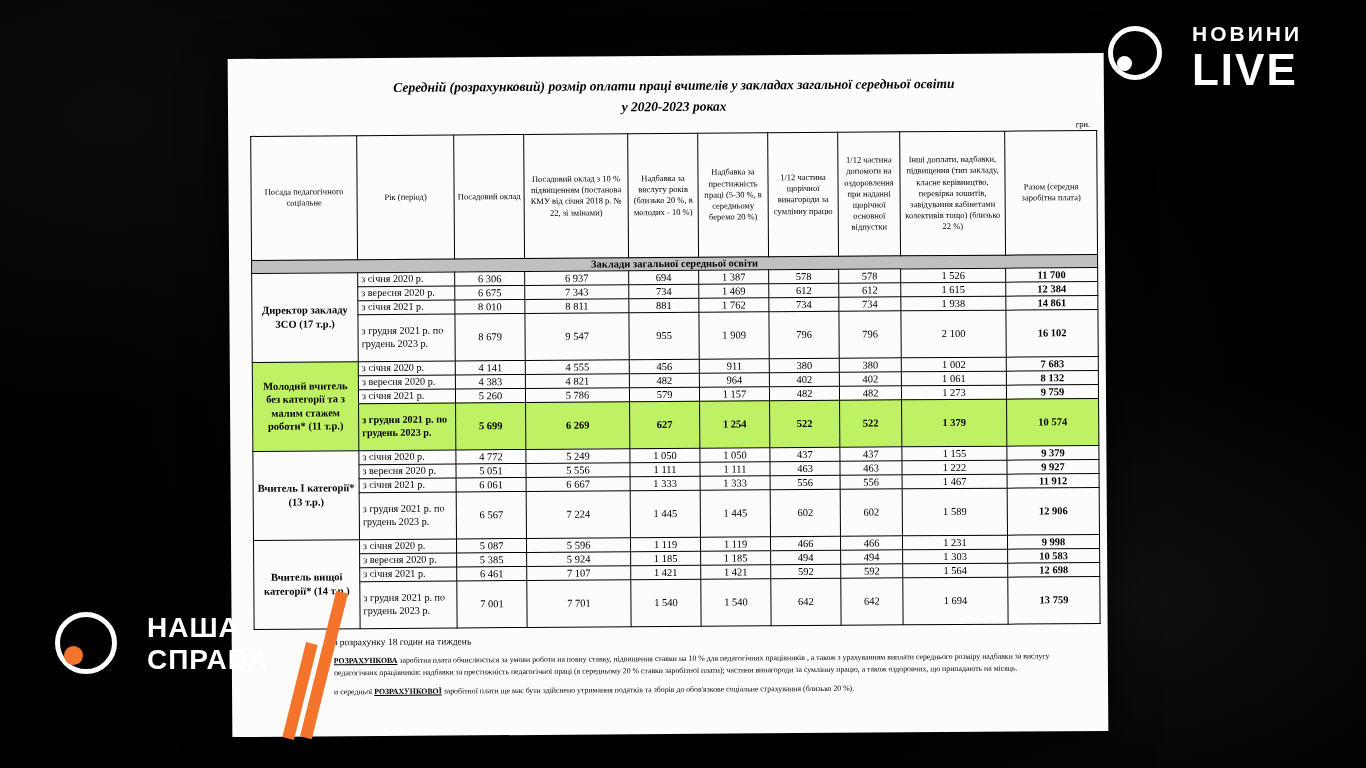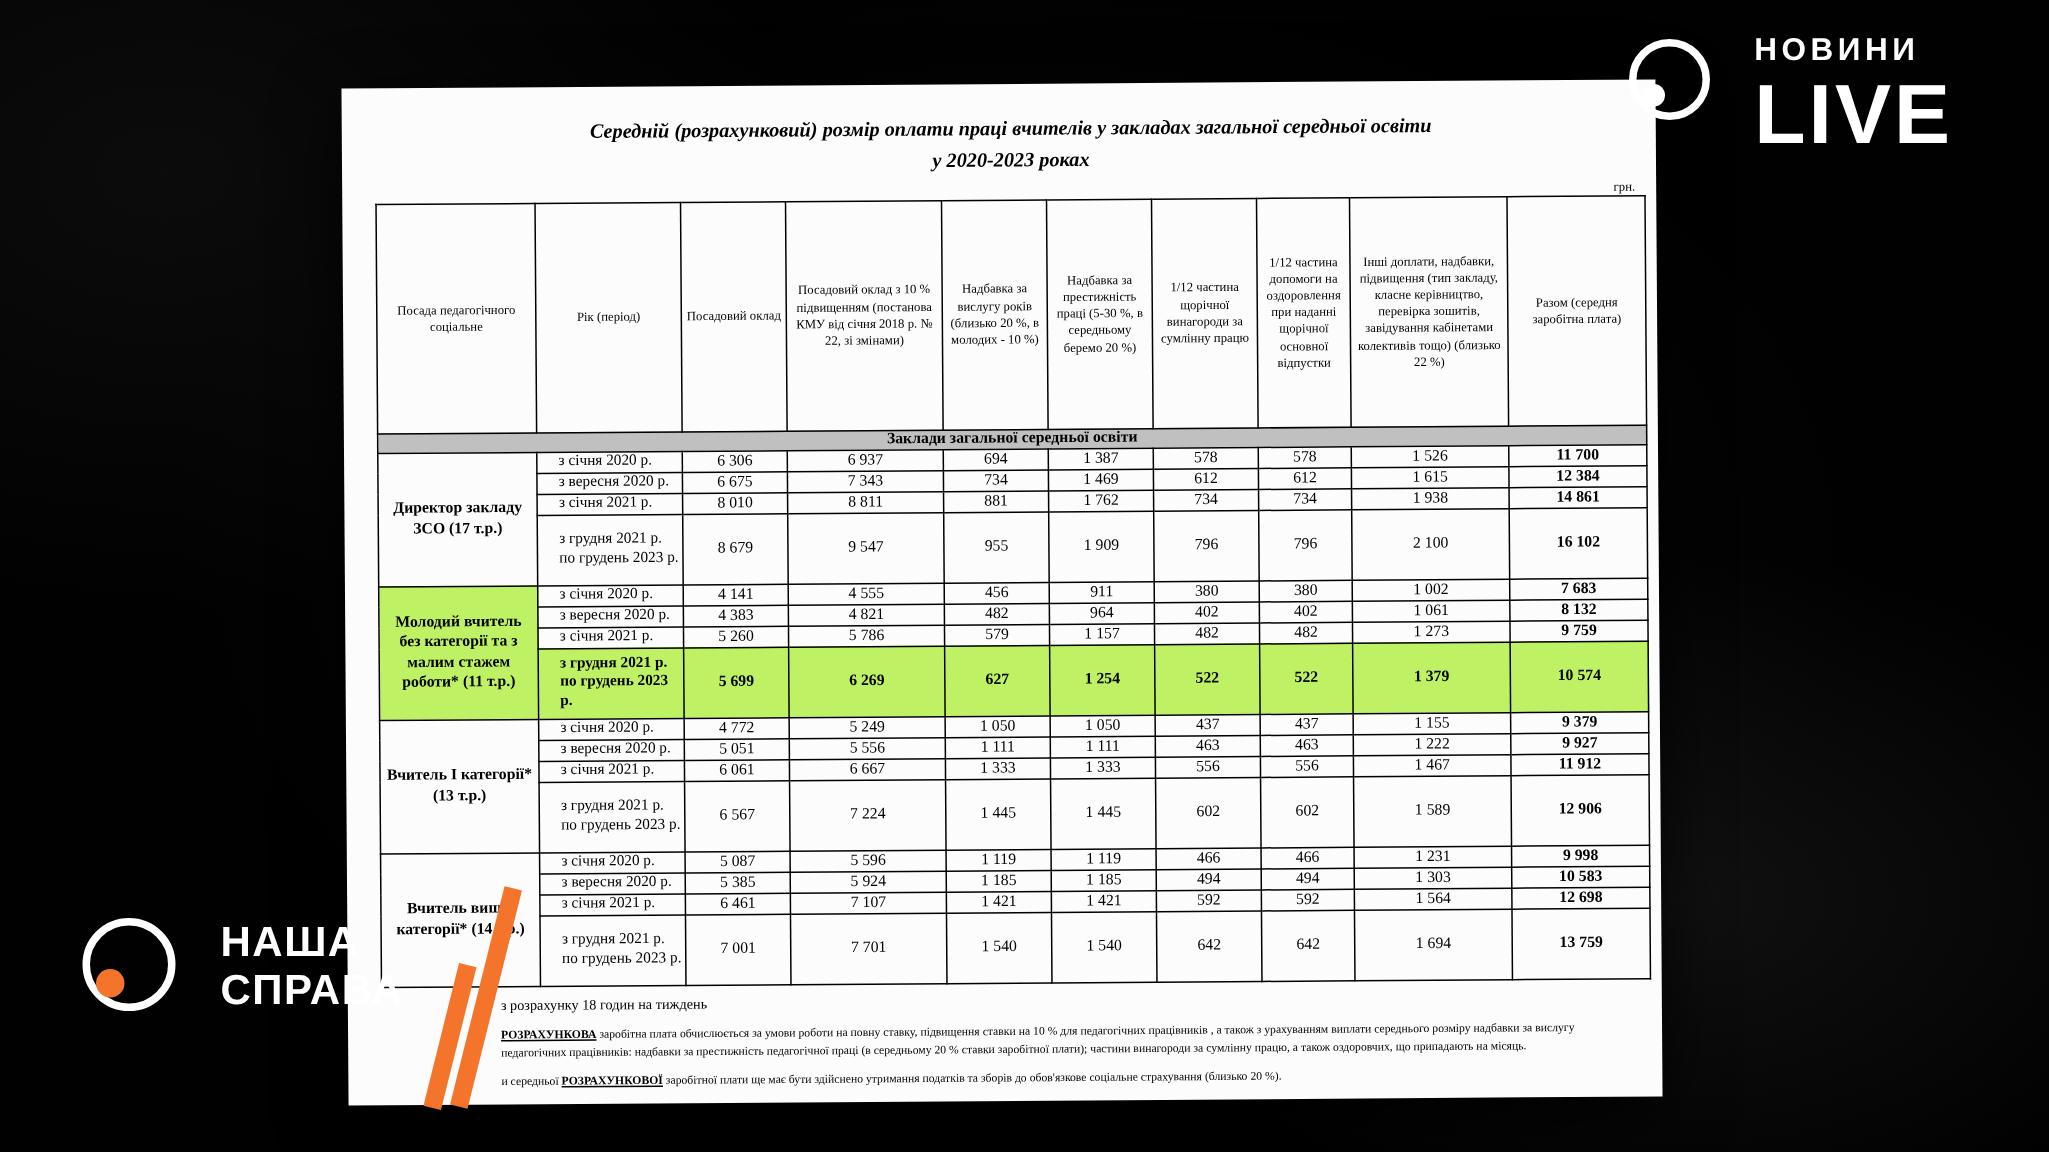--- a/index.html
+++ b/index.html
@@ -16,45 +16,45 @@
     transform:rotate(-0.4deg);box-shadow:0 12px 45px rgba(0,0,0,.85);z-index:2;
     font-family:"Liberation Serif",serif;color:#000;}
   .doc-inner{padding:20px 6px 0 22px;}
   .doc-title{text-align:center;font-weight:bold;font-style:italic;font-size:13.5px;line-height:1.55;}
   .ul{}
   .currency{text-align:right;font-size:8.5px;margin:4px 8px 1px 0;}
 
   table.salary{border-collapse:collapse;table-layout:fixed;width:846px;}
   .salary th,.salary td{border:1px solid #000;}
   .salary thead th{font-weight:normal;font-size:8.5px;line-height:1.32;padding:2px;text-align:center;
-    vertical-align:middle;height:153px;font-family:"Liberation Serif",serif;}
+    vertical-align:middle;height:124px;font-family:"Liberation Serif",serif;}
   .salary td{font-size:10.5px;text-align:center;vertical-align:middle;height:14px;padding:0 2px;}
   tr.section-row td{background:#C0C0C0;font-weight:bold;font-size:10.5px;height:13px;}
   td.group-label{font-weight:bold;font-size:10.5px;line-height:1.3;padding:2px 3px;}
-  td.period{text-align:left;padding-left:14px;font-size:10.2px;line-height:1.25;}
+  td.period{text-align:left;padding-left:3px;font-size:10.2px;line-height:1.25;}
   tr.tall td{height:47px;}
   td.hl, tr.hl-row td{background:#bef264;}
   tr.hl-row td{font-weight:bold;}
   td.total{font-weight:bold;}
 
   .footnotes{margin:8px 4px 0 80px;}
   .fn{color:#000;}
   .fn-md{font-size:9.5px;margin-bottom:8px;}
   .fn-sm{font-size:7.8px;line-height:1.55;}
   .fn-gap{margin-top:7px;}
   .fn .em{font-weight:bold;text-decoration:underline;}
 
   
   .nl-logo{position:absolute;top:22px;right:64px;display:flex;align-items:flex-start;gap:14px;z-index:5;}
   .nl-icon{position:relative;width:54px;height:54px;margin-top:4px;}
   .nl-ring{position:absolute;inset:0;border:5px solid #fff;border-radius:50%;}
   .nl-dot{position:absolute;left:9px;bottom:9px;width:15px;height:15px;background:#fff;border-radius:50%;}
   .nl-text{color:#fff;font-family:"Liberation Sans",sans-serif;text-align:left;margin-left:16px;}
   .nl-novyny{font-size:21px;letter-spacing:3px;font-weight:600;}
-  .nl-live{font-size:56px;font-weight:800;letter-spacing:2px;line-height:1;margin-top:2px;}
+  .nl-live{font-size:44px;font-weight:800;letter-spacing:2px;line-height:1;margin-top:2px;}
 
   
   .ns-logo{position:absolute;left:55px;top:612px;display:flex;align-items:flex-start;gap:30px;z-index:6;}
   .ns-icon{position:relative;width:62px;height:62px;}
   .ns-ring{position:absolute;inset:0;border:5px solid #fff;border-radius:50%;}
   .ns-dot{position:absolute;left:9px;bottom:9px;width:19px;height:19px;background:#F4742B;border-radius:50%;}
   .ns-text{color:#fff;font-family:"Liberation Sans",sans-serif;font-weight:bold;font-size:28px;
     line-height:1.14;letter-spacing:1px;}
 
   .stripe{position:absolute;width:12px;background:#F4742B;z-index:6;}

